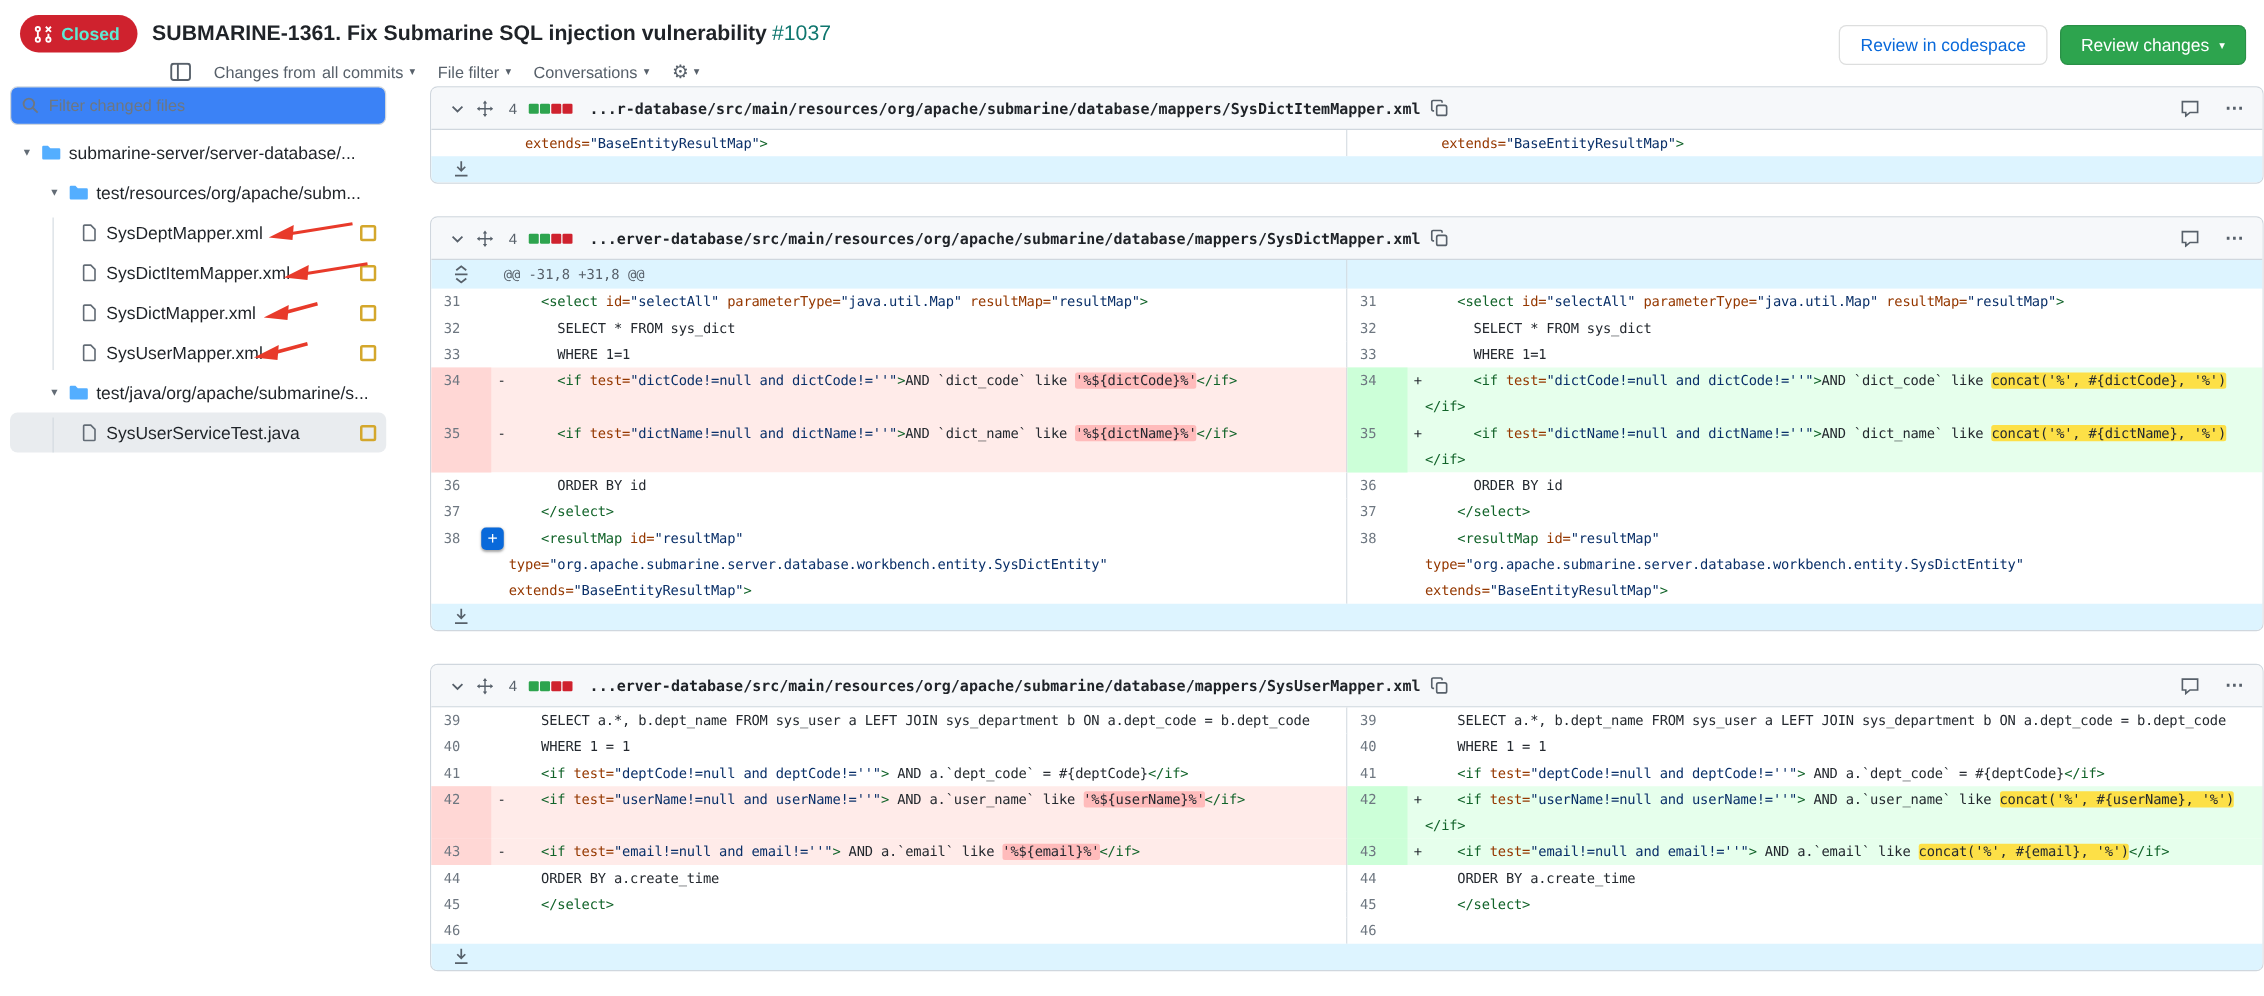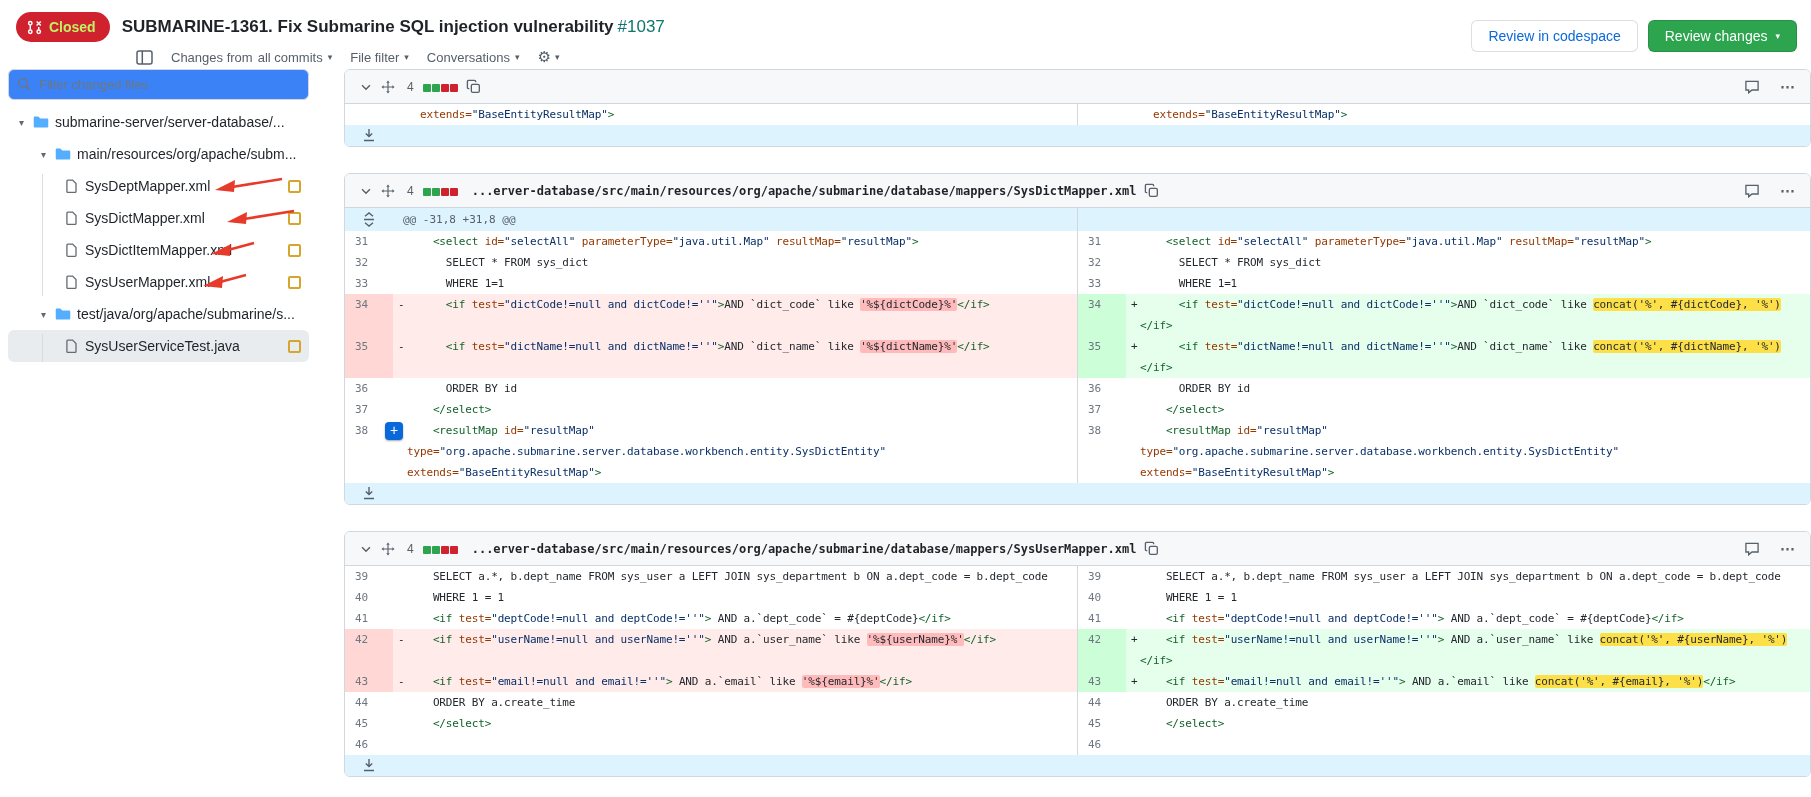--- a/index.html
+++ b/index.html
@@ -1,21 +1,21 @@
 <!DOCTYPE html>
 <html><head>
 <meta charset="utf-8">
 <style>
   html,body{margin:0;padding:0;}
   body{width:1811px;height:797px;overflow:hidden;background:#ffffff;color:#24292f;font-family:"Liberation Sans",sans-serif;}
 
   
   .top{height:65px;position:relative;padding:12px 16px 0;box-sizing:border-box;}
   .row1{display:flex;align-items:center;gap:12px;}
-  .badge{display:inline-flex;align-items:center;gap:7px;background:#cf222e;color:#bef264;font-size:14px;font-weight:700;padding:7px 14px 7px 11px;border-radius:999px;}
+  .badge{display:inline-flex;align-items:center;gap:7px;background:#cf222e;color:#5eead4;font-size:14px;font-weight:700;padding:7px 14px 7px 11px;border-radius:999px;}
   .title{font-size:17px;font-weight:700;color:#1f2328;margin:0;}
   .prnum{color:#0f766e;font-weight:400;margin-left:4px;}
   .row2{display:flex;align-items:center;gap:18px;margin:6px 0 0 120px;font-size:13px;color:#57606a;}
   .dd{display:inline-flex;align-items:center;gap:5px;cursor:pointer;}
   .caret{font-size:9px;color:#57606a;}
   .hdr-btns{position:absolute;right:14px;top:20px;display:flex;gap:10px;}
   .btn{font-size:14px;font-weight:400;padding:7px 16px;border-radius:6px;border:1px solid rgba(27,31,36,0.15);cursor:pointer;}
   .btn.codespace{background:#fff;color:#0969da;}
   .btn.review{background:#2da44e;color:#fff;display:inline-flex;gap:8px;align-items:center;border-color:rgba(27,31,36,0.15);}
   .btn.review .caret{color:#fff;}
@@ -153,47 +153,47 @@
           </span>
           <span class="tlabel">submarine-server/server-database/...</span>
         </div>
         <div class="trow lv1">
           <span class="chev">▾</span>
           <span>
             <svg width="16" height="16" viewBox="0 0 16 16">
               <path d="M1.75 2.5h3.6l1.9 2h7a1 1 0 0 1 1 1v7a1 1 0 0 1-1 1H1.75a1 1 0 0 1-1-1v-9a1 1 0 0 1 1-1z" fill="#54aeff"></path>
             </svg>
           </span>
-          <span class="tlabel">main/resources/org/apache/subm...</span>
+          <span class="tlabel">test/resources/org/apache/subm...</span>
         </div>
         <div class="trow lv2">
           <span>
             <svg width="15" height="16" viewBox="0 0 16 16">
               <path d="M4 1.7h5.2l3.6 3.6v8.6a.9.9 0 0 1-.9.9H4a.9.9 0 0 1-.9-.9V2.6a.9.9 0 0 1 .9-.9z" fill="none" stroke="#636c76" stroke-width="1.4"></path>
             </svg>
           </span>
           <span class="tlabel">SysDeptMapper.xml</span>
           <span class="stat"></span>
         </div>
         <div class="trow lv2">
           <span>
             <svg width="15" height="16" viewBox="0 0 16 16">
               <path d="M4 1.7h5.2l3.6 3.6v8.6a.9.9 0 0 1-.9.9H4a.9.9 0 0 1-.9-.9V2.6a.9.9 0 0 1 .9-.9z" fill="none" stroke="#636c76" stroke-width="1.4"></path>
             </svg>
           </span>
-          <span class="tlabel">SysDictMapper.xml</span>
+          <span class="tlabel">SysDictItemMapper.xml</span>
           <span class="stat"></span>
         </div>
         <div class="trow lv2">
           <span>
             <svg width="15" height="16" viewBox="0 0 16 16">
               <path d="M4 1.7h5.2l3.6 3.6v8.6a.9.9 0 0 1-.9.9H4a.9.9 0 0 1-.9-.9V2.6a.9.9 0 0 1 .9-.9z" fill="none" stroke="#636c76" stroke-width="1.4"></path>
             </svg>
           </span>
-          <span class="tlabel">SysDictItemMapper.xml</span>
+          <span class="tlabel">SysDictMapper.xml</span>
           <span class="stat"></span>
         </div>
         <div class="trow lv2">
           <span>
             <svg width="15" height="16" viewBox="0 0 16 16">
               <path d="M4 1.7h5.2l3.6 3.6v8.6a.9.9 0 0 1-.9.9H4a.9.9 0 0 1-.9-.9V2.6a.9.9 0 0 1 .9-.9z" fill="none" stroke="#636c76" stroke-width="1.4"></path>
             </svg>
           </span>
           <span class="tlabel">SysUserMapper.xml</span>
           <span class="stat"></span>
@@ -256,20 +256,21 @@
             <span>
               <svg width="14" height="14" viewBox="0 0 16 16">
                 <g stroke="#57606a" stroke-width="1.3" fill="#57606a">
                   <path d="M8 2.5v11M2.5 8h11" fill="none"></path>
                   <path d="M8 0.5l2 2.6H6zM8 15.5l2-2.6H6zM0.5 8l2.6-2v4zM15.5 8l-2.6-2v4z" stroke="none"></path>
                 </g>
               </svg>
             </span>
             <span class="fcount">4</span>
             <span><span class="sq g"></span><span class="sq g"></span><span class="sq r"></span><span class="sq r"></span></span>
+            <span class="fpath">...r-database/src/main/resources/org/apache/submarine/database/mappers/SysDictItemMapper.xml</span>
             <span>
               <svg width="15" height="15" viewBox="0 0 16 16">
                 <g fill="none" stroke="#57606a" stroke-width="1.4">
                   <rect x="5.7" y="5.7" width="8.5" height="8.5" rx="1.5"></rect>
                   <path d="M3.5 10.3H2.6a1.1 1.1 0 0 1-1.1-1.1V2.6a1.1 1.1 0 0 1 1.1-1.1h6.6a1.1 1.1 0 0 1 1.1 1.1v.9"></path>
                 </g>
               </svg>
             </span>
             <div class="fh-right">
               <span>

